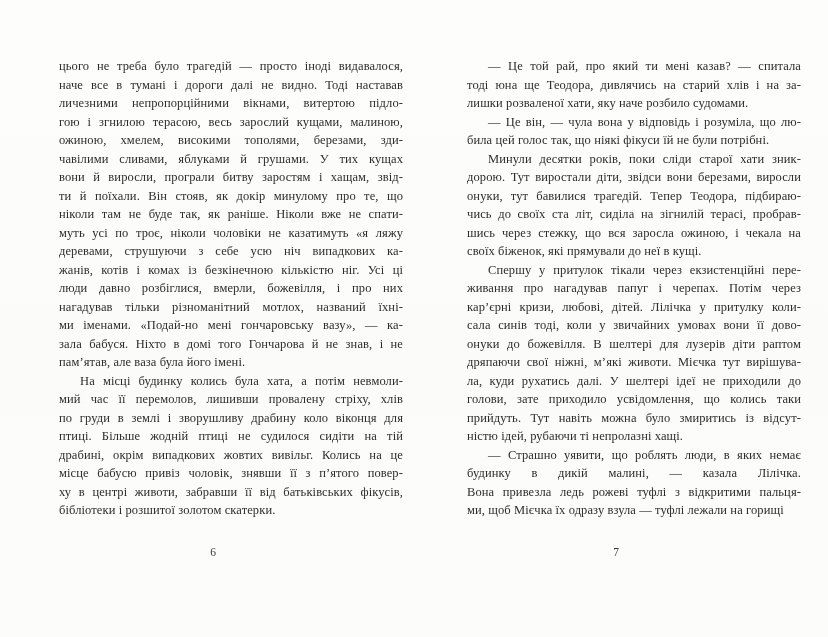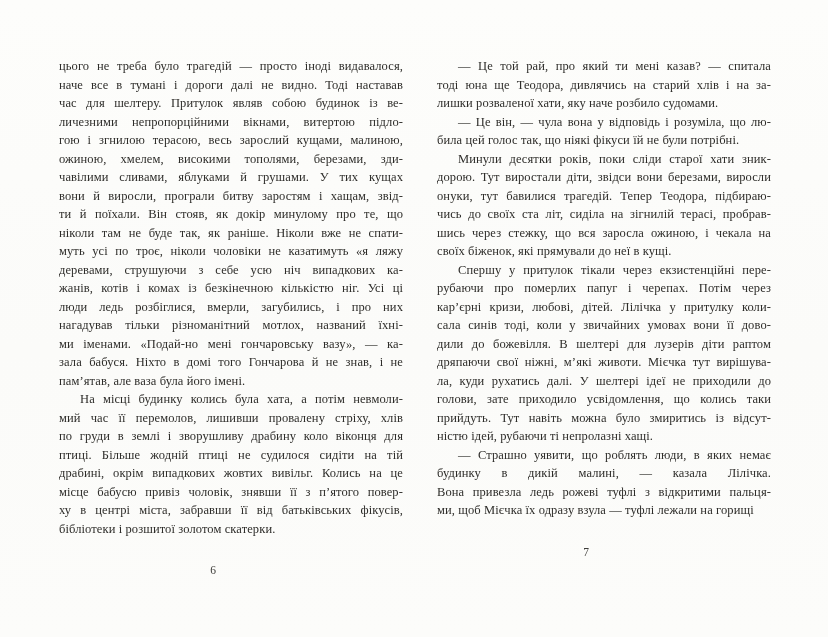--- a/index.html
+++ b/index.html
@@ -24,21 +24,21 @@
     padding-top: 57px;
     display: flex;
     flex-direction: column;
   }
   .page-left {
     margin-left: 59px;
     width: 344px;
     font-family: Liberation Serif, serif;
   }
   .page-right {
-    margin-left: 34px;
+    margin-left: 64px;
     width: 334px;
   }
   .text-block {
     font-size: 12.5px;
     line-height: 18.5px;
     letter-spacing: 0.1px;
   }
   .para { margin: 0; }
   .line {
     text-align: justify;
@@ -65,45 +65,44 @@
 </head>
 <body>
 
 <div class="spread">
 
   <div class="page page-left">
     <div class="text-block">
         <div class="para">
           <div class="line first">цього не треба було трагедій — просто іноді видавалося,</div>
           <div class="line">наче все в тумані і дороги далі не видно. Тоді наставав</div>
-          <div class="line">час для шелтеру. Притулок являв собою будинок із ве-</div>
           <div class="line">личезними непропорційними вікнами, витертою підло-</div>
           <div class="line">гою і згнилою терасою, весь зарослий кущами, малиною,</div>
           <div class="line">ожиною, хмелем, високими тополями, березами, зди-</div>
           <div class="line">чавілими сливами, яблуками й грушами. У тих кущах</div>
           <div class="line">вони й виросли, програли битву заростям і хащам, звід-</div>
           <div class="line">ти й поїхали. Він стояв, як докір минулому про те, що</div>
           <div class="line">ніколи там не буде так, як раніше. Ніколи вже не спати-</div>
           <div class="line">муть усі по троє, ніколи чоловіки не казатимуть «я ляжу</div>
           <div class="line">деревами, струшуючи з себе усю ніч випадкових ка-</div>
           <div class="line">жанів, котів і комах із безкінечною кількістю ніг. Усі ці</div>
-          <div class="line">люди ледь розбіглися, вмерли, загубились, і про них</div>
+          <div class="line">люди давно розбіглися, вмерли, божевілля, і про них</div>
           <div class="line">нагадував тільки різноманітний мотлох, названий їхні-</div>
           <div class="line">ми іменами. «Подай-но мені гончаровську вазу», — ка-</div>
           <div class="line">зала бабуся. Ніхто в домі того Гончарова й не знав, і не</div>
           <div class="line last">пам’ятав, але ваза була його імені.</div>
         </div>
         <div class="para indent">
           <div class="line first">На місці будинку колись була хата, а потім невмоли-</div>
           <div class="line">мий час її перемолов, лишивши провалену стріху, хлів</div>
           <div class="line">по груди в землі і зворушливу драбину коло віконця для</div>
           <div class="line">птиці. Більше жодній птиці не судилося сидіти на тій</div>
           <div class="line">драбині, окрім випадкових жовтих вивільг. Колись на це</div>
           <div class="line">місце бабусю привіз чоловік, знявши її з п’ятого повер-</div>
-          <div class="line">ху в центрі міста, забравши її від батьківських фікусів,</div>
+          <div class="line">ху в центрі животи, забравши її від батьківських фікусів,</div>
           <div class="line last">бібліотеки і розшитої золотом скатерки.</div>
         </div>
       </div>
     <div class="folio">6</div>
   </div>
 
   <div class="page page-right">
     <div class="text-block">
         <div class="para indent">
           <div class="line first">— Це той рай, про який ти мені казав? — спитала</div>
@@ -117,24 +116,24 @@
         <div class="para indent">
           <div class="line first">Минули десятки років, поки сліди старої хати зник-</div>
           <div class="line">дорою. Тут виростали діти, звідси вони березами, виросли</div>
           <div class="line">онуки, тут бавилися трагедій. Тепер Теодора, підбираю-</div>
           <div class="line">чись до своїх ста літ, сиділа на зігнилій терасі, пробрав-</div>
           <div class="line">шись через стежку, що вся заросла ожиною, і чекала на</div>
           <div class="line last">своїх біженок, які прямували до неї в кущі.</div>
         </div>
         <div class="para indent">
           <div class="line first">Спершу у притулок тікали через екзистенційні пере-</div>
-          <div class="line">рубаючи про померлих папуг і черепах. Потім через</div>
+          <div class="line">живання про нагадував папуг і черепах. Потім через</div>
           <div class="line">кар’єрні кризи, любові, дітей. Лілічка у притулку коли-</div>
           <div class="line">сала синів тоді, коли у звичайних умовах вони її дово-</div>
-          <div class="line">дили до божевілля. В шелтері для лузерів діти раптом</div>
+          <div class="line">онуки до божевілля. В шелтері для лузерів діти раптом</div>
           <div class="line">дряпаючи свої ніжні, м’які животи. Мієчка тут вирішува-</div>
           <div class="line">ла, куди рухатись далі. У шелтері ідеї не приходили до</div>
           <div class="line">голови, зате приходило усвідомлення, що колись таки</div>
           <div class="line">прийдуть. Тут навіть можна було змиритись із відсут-</div>
           <div class="line last">ністю ідей, рубаючи ті непролазні хащі.</div>
         </div>
         <div class="para indent">
           <div class="line first">— Страшно уявити, що роблять люди, в яких немає</div>
           <div class="line">будинку в дикій малині, — казала Лілічка.</div>
           <div class="line">Вона привезла ледь рожеві туфлі з відкритими пальця-</div>

